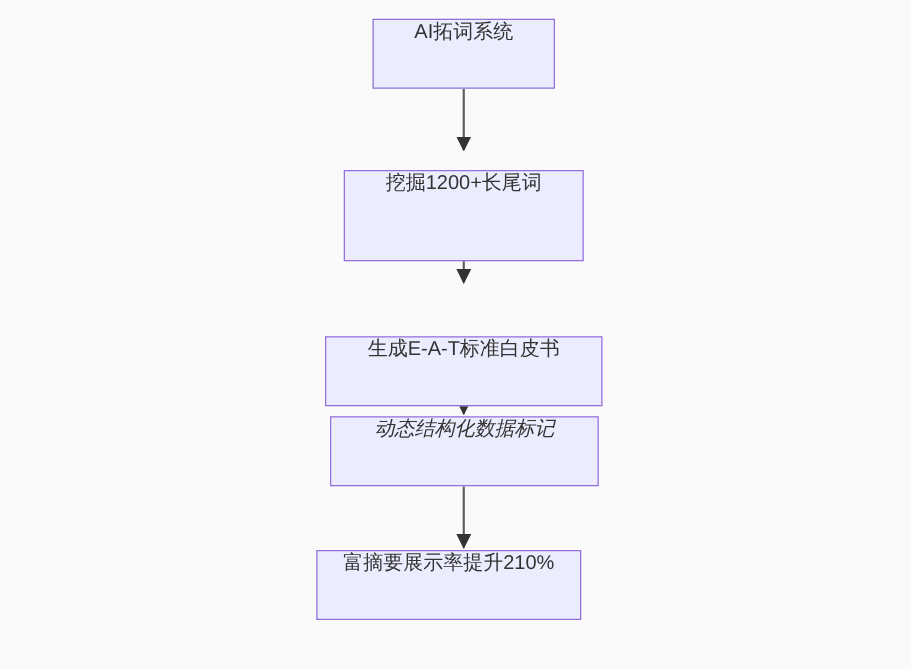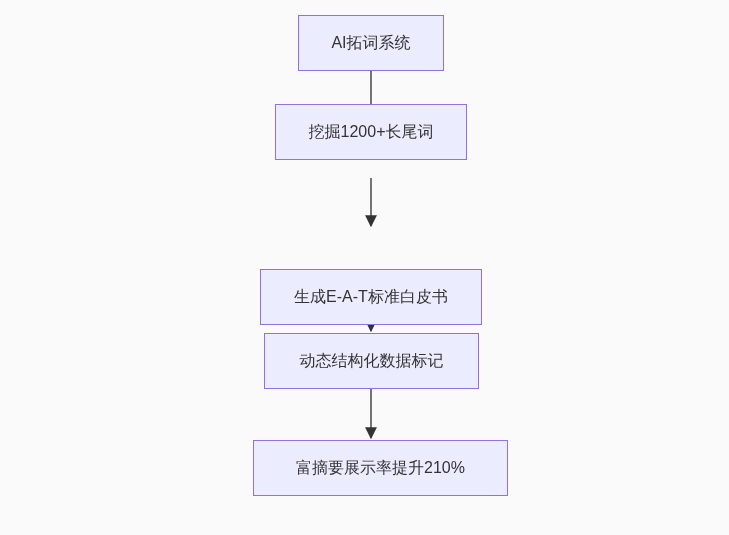--- a/index.html
+++ b/index.html
@@ -17,37 +17,37 @@
   .edges-layer {
     position: absolute;
     left: 0; top: 0;
     width: 729px; height: 535px;
     pointer-events: none;
   }
 
   .flow-node {
     position: absolute;
     display: flex;
-    align-items: center;
+    align-items: flex-start;
     justify-content: center;
     background: var(--node-fill, #ECECFF);
     border: 1px solid var(--node-border, #9370DB);
     color: var(--text-color, #333333);
     font-size: 16px;
     line-height: 1.2;
     text-align: center;
     white-space: nowrap;
   }
 
   
   .node-1 { left: 298px; top: 15px;  width: 146px; height: 56px; }
-  .node-2 { left: 275px; top: 104px; width: 192px; height: 56px; }
+  .node-2 { left: 275px; top: 136px; width: 192px; height: 73px; }
   .node-3 { left: 260px; top: 228px; width: 222px; height: 56px; margin-top: 41px; }
-  .node-4 { left: 264px; top: 333px; width: 215px; height: 56px; }
-  .node-5 { left: 253px; top: 440px; width: 255px; height: 56px; }
+  .node-4 { left: 264px; top: 333px; width: 215px; height: 56px; font-style: italic; }
+  .node-5 { left: 253px; top: 440px; width: 212px; height: 56px; }
 </style>
 </head>
 <body>
 
 <div class="canvas">
 
   <svg class="edges-layer" width="729" height="535" viewBox="0 0 729 535" xmlns="http://www.w3.org/2000/svg">
     <defs>
       <marker id="arrowhead" viewBox="0 0 10 10" refX="9" refY="5" markerWidth="7" markerHeight="7" orient="auto-start-reverse">
         <path d="M0,0 L10,5 L0,10 z" class="arrowhead-fill" fill="#333333"></path>

